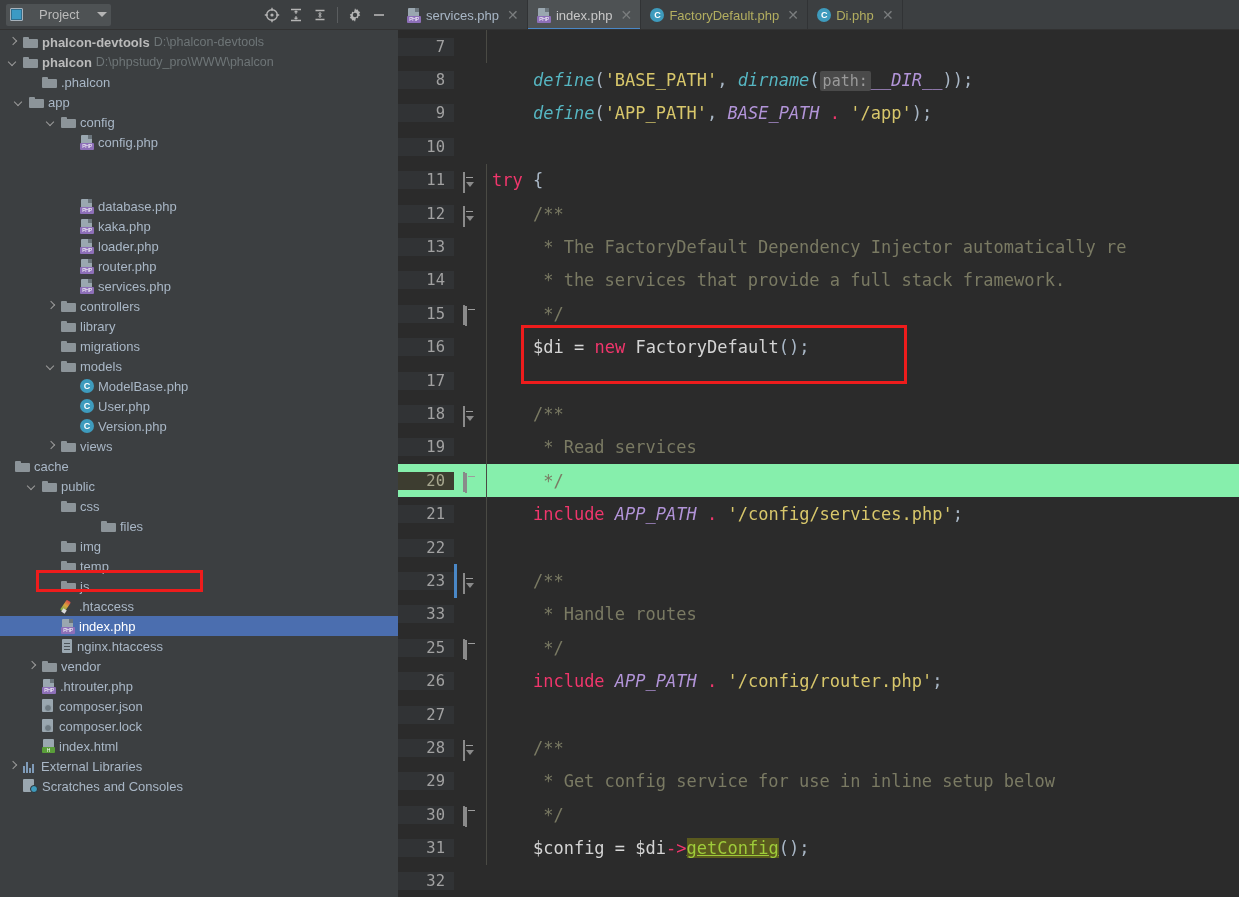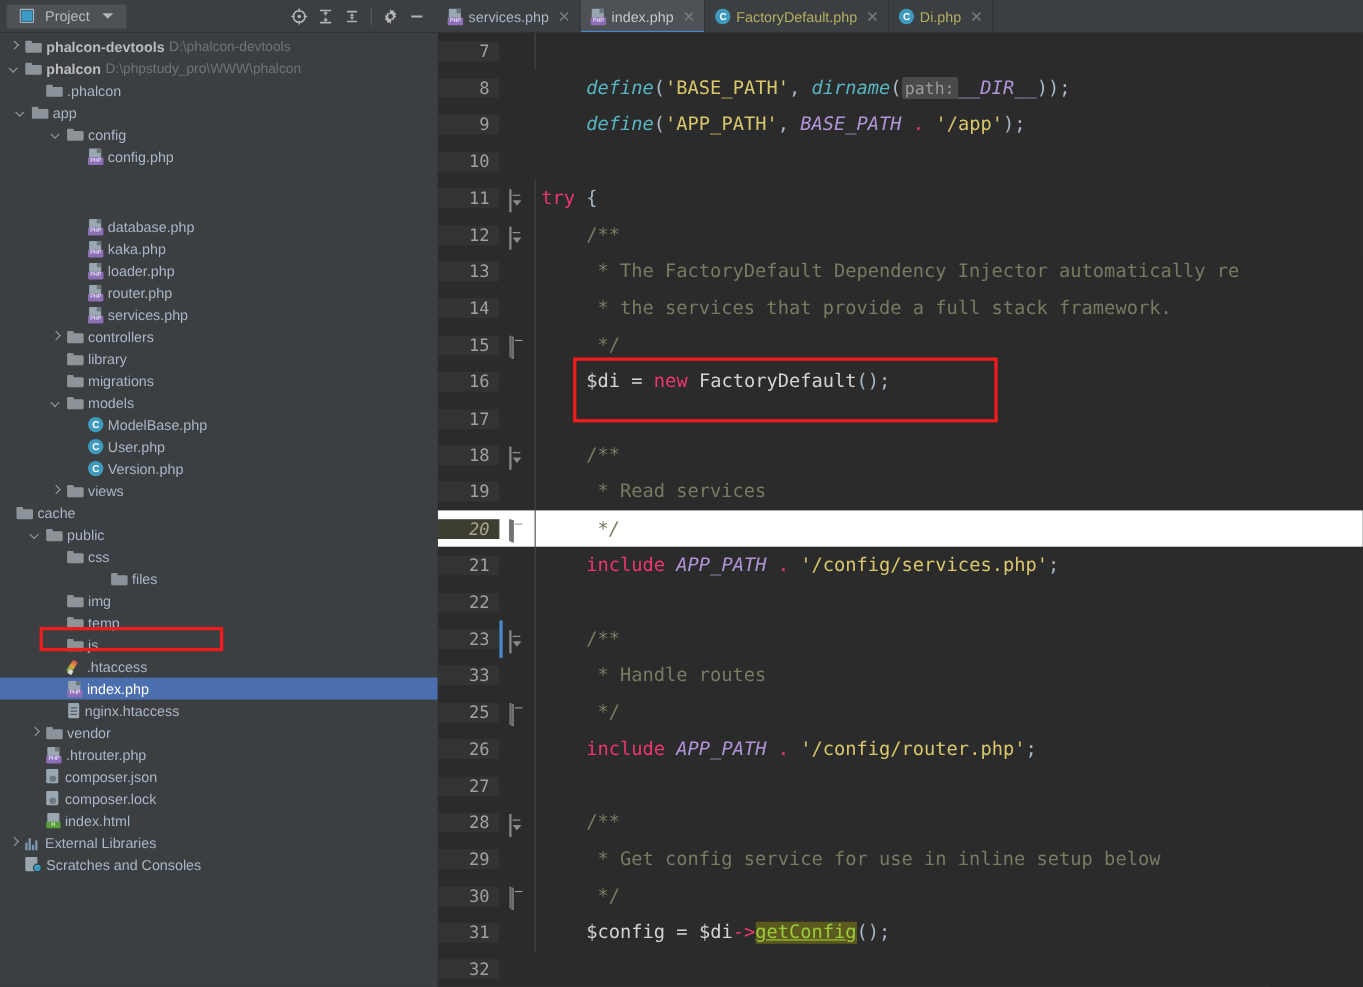--- a/index.html
+++ b/index.html
@@ -15,22 +15,22 @@
   .toprow { display: flex; height: 30px; flex: 0 0 30px; background: #3c3f41; }
 
   .proj-toolbar {
     width: 398px; flex: 0 0 398px;
     background: #3c3f41;
     display: flex; align-items: center;
     border-bottom: 1px solid #323232;
     padding-left: 6px;
   }
   .proj-title-btn {
-    display: flex; align-items: center; gap: 10px;
-    height: 22px; padding: 0 12px;
+    display: flex; align-items: center; gap: 16px;
+    height: 22px; padding: 0 4px;
     background: #4e5254; border-radius: 2px;
   }
   .proj-sq {
     width: 13px; height: 13px; border: 1px solid #a8b2bb; background: #2f6f8f;
     border-radius: 1px; position: relative;
   }
   .proj-sq::after{
     content:""; position:absolute; left:1px; top:1px; right:1px; bottom:1px;
     background:#3c9ac4;
   }
@@ -167,21 +167,21 @@
 
   
   .editor {
     flex: 1 1 auto; background: #2b2b2b; position: relative; overflow: hidden;
     font-family: "DejaVu Sans Mono", monospace;
   }
   .ed-lines { position: relative; }
   .ed-line {
     display: flex; align-items: center; height: 33.4px; position: relative;
   }
-  .ed-line.caret { background: #ffffff; font-style: italic; }
+  .ed-line.caret { background: #86efac; }
   .gutter {
     width: 56px; flex: 0 0 56px; text-align: right; padding-right: 9px;
     color: #a1a1a1; font-size: 15.5px; font-family: "DejaVu Sans Mono", monospace;
     background: #313335;
   }
   .ed-line.caret .gutter { background: #3d3d30; color:#a6a68e; }
   .foldcol { width: 32px; flex: 0 0 32px; position: relative; height: 100%; }
   .code {
     flex: 1 1 auto; padding-left: 6px; white-space: pre;
     font-size: 17px; color: #a9b7c6; font-family: "DejaVu Sans Mono", monospace;

